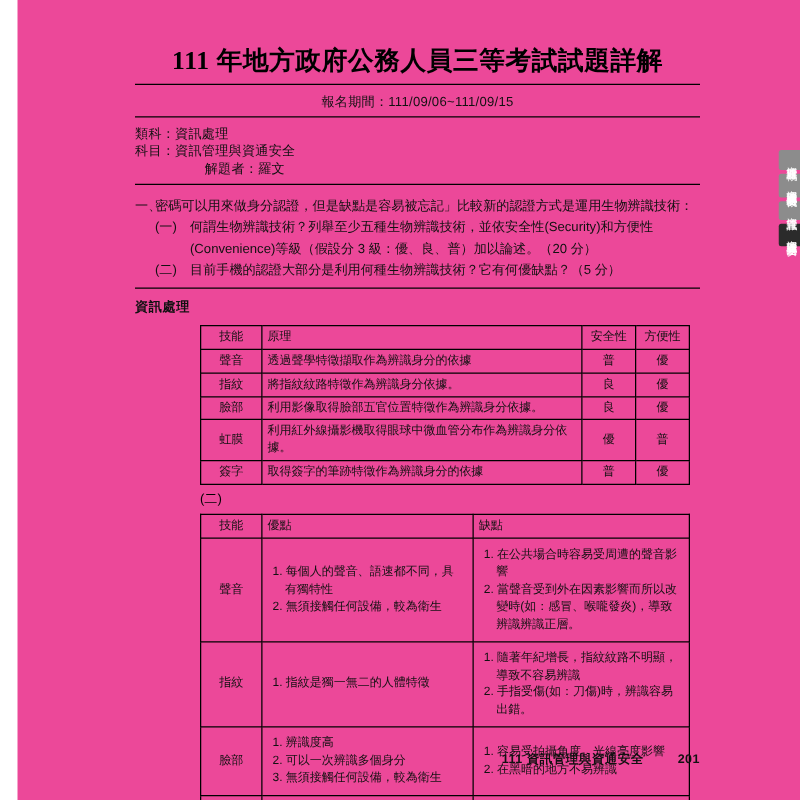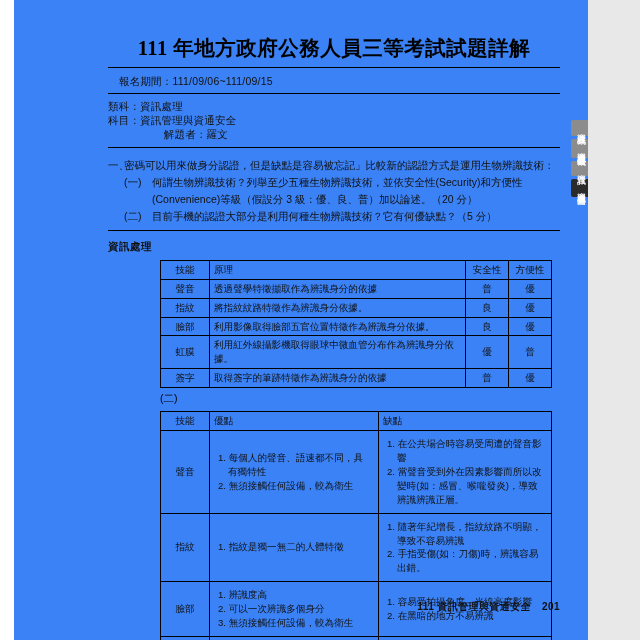--- a/index.html
+++ b/index.html
@@ -8,23 +8,23 @@
   }
   body {
     width: 640px;
     height: 640px;
     background: #e8e8e8;
     font-family: "Liberation Sans", "DejaVu Sans", sans-serif;
     overflow: hidden;
   }
   .page {
     position: relative;
-    width: 588px;
+    width: 640px;
     height: 640px;
-    background: #3b82f6;
+    background: #ec4899;
     box-sizing: border-box;
   }
   .content {
     position: absolute;
     left: 108px;
     top: 18px;
     width: 452px;
     height: 604px;
   }
 
@@ -44,21 +44,21 @@
   }
   .title-rule {
     border-bottom: 1.6px solid #000;
     margin-top: 2px;
     width: 100%;
   }
 
   
   .meta-row {
     display: flex;
-    justify-content: space-between;
+    justify-content: center;
     align-items: center;
     font-size: 10.5px;
     color: #111;
     margin-top: 7px;
     letter-spacing: 0.2px;
   }
   .meta-row .mi { margin: 0 11px; }
   .meta-rule {
     border-bottom: 1px solid #000;
     margin-top: 4px;
@@ -163,21 +163,21 @@
   
   .footer {
     position: absolute;
     right: 0;
     bottom: 8px;
     font-size: 10px;
     font-weight: bold;
     color: #111;
     letter-spacing: 0.4px;
   }
-  .footer .pg { margin-left: 8px; }
+  .footer .pg { margin-left: 24px; }
 
   
   .sidetabs {
     position: absolute;
     right: 0;
     top: 120px;
     width: 17px;
   }
   .stab {
     width: 17px;

